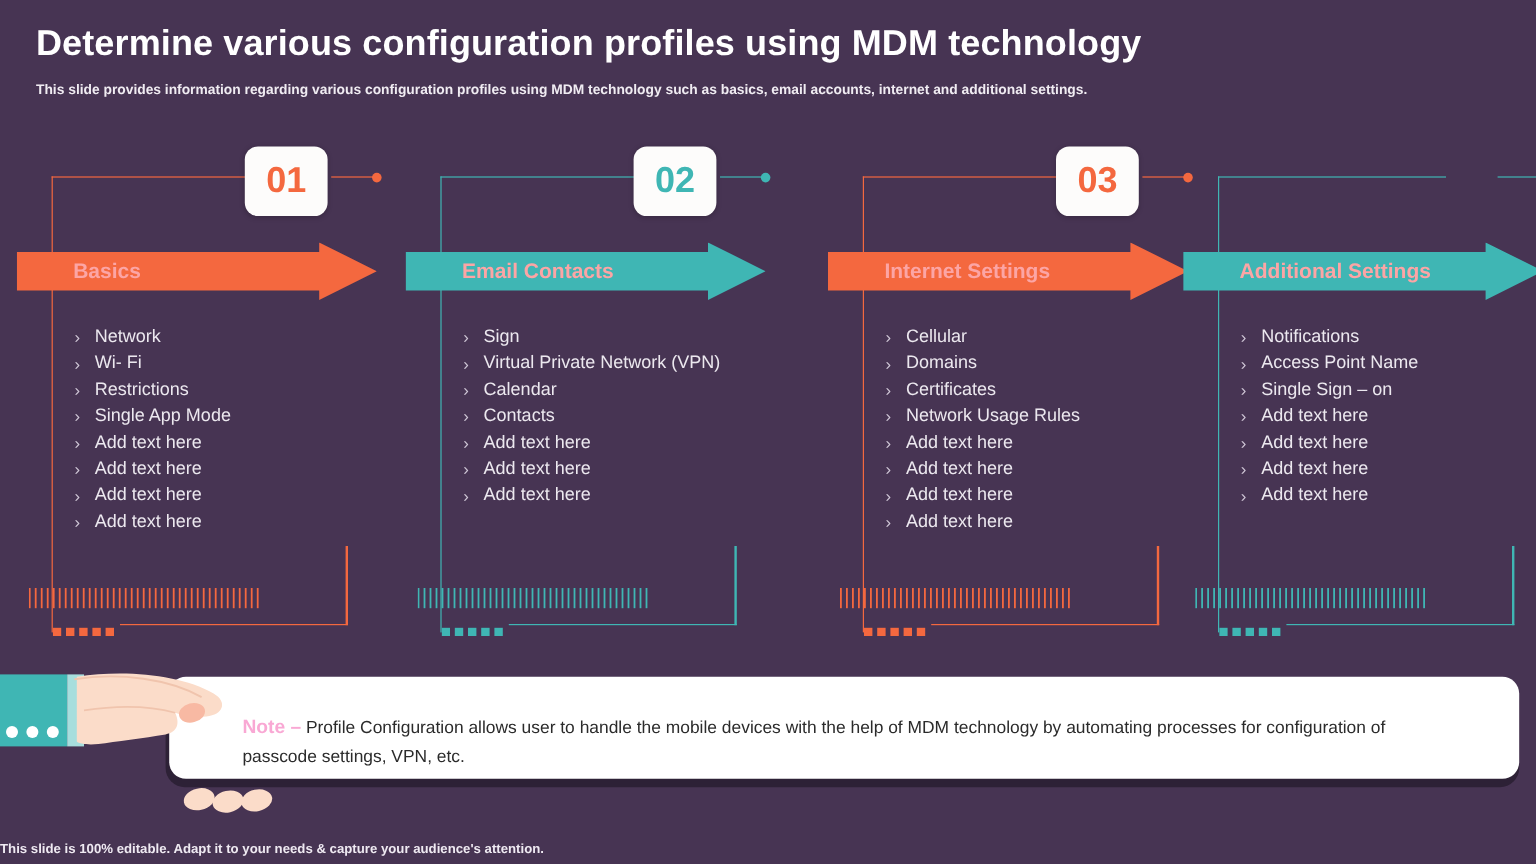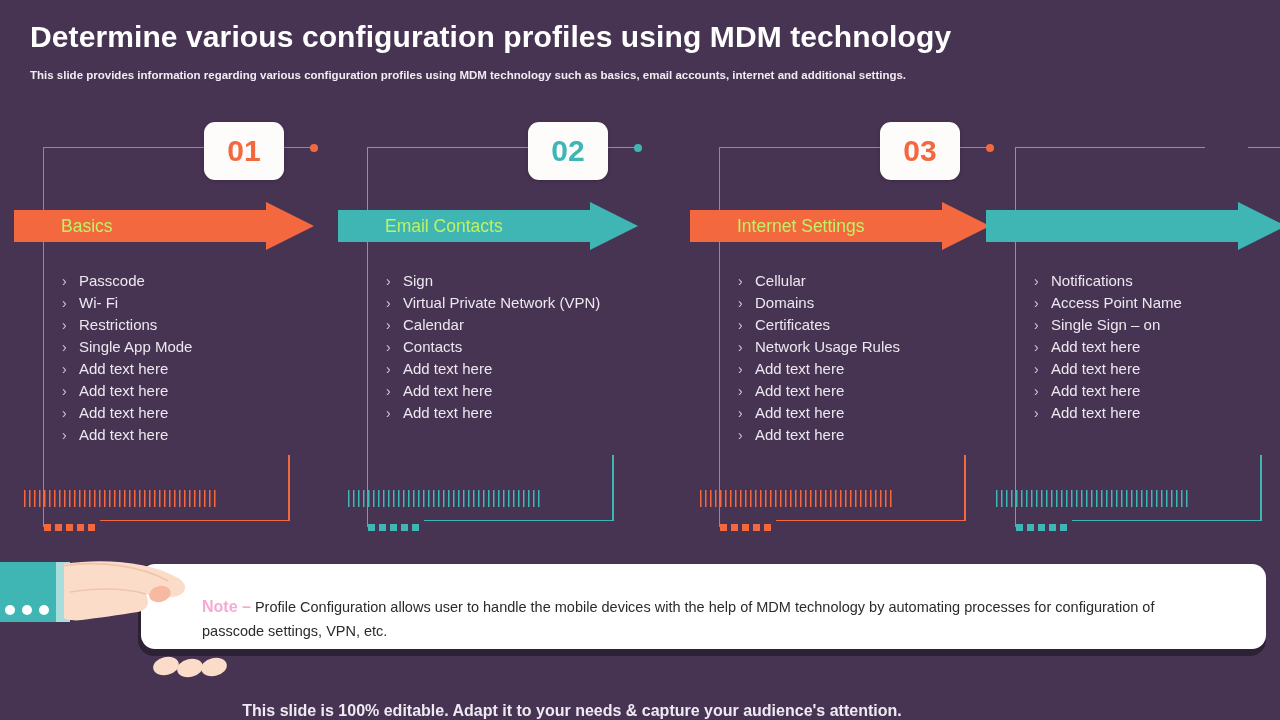--- a/index.html
+++ b/index.html
@@ -72,21 +72,21 @@
     position: absolute;
     left: 296px; top: 25.5px;
     width: 8px; height: 8px;
     border-radius: 50%;
   }
 
   
   .badge {
     position: absolute;
     left: 190px; top: 4px;
-    width: 80px; height: 58px;
+    width: 69px; height: 58px;
     background: #fdfcfb;
     border-radius: 11px;
     box-shadow: 0 1px 4px rgba(0,0,0,0.18);
     display: flex;
     align-items: center;
     justify-content: center;
   }
   .badge span {
     font-size: 30px;
     font-weight: bold;
@@ -100,22 +100,22 @@
     width: 300px; height: 48px;
   }
   .arrow svg { display: block; }
   .arrow-label {
     position: absolute;
     left: 47px; top: 84px;
     height: 48px;
     display: flex;
     align-items: center;
     font-size: 17.5px;
-    font-weight: normal;
-    color: #bef264;
+    font-weight: bold;
+    color: #fca5a5;
     white-space: nowrap;
   }
 
   
   .list {
     position: absolute;
     left: 48px; top: 152px;
     width: 255px;
   }
   .li {
@@ -198,22 +198,21 @@
     position: absolute;
     left: 0px; top: 548px;
     width: 240px; height: 140px;
   }
 
   
   .footer-note {
     position: absolute;
     left: 0px; top: 702px;
     width: 1144px;
-    text-align: center;
-    font-size: 16px;
+    font-size: 11px;
     font-weight: bold;
     color: #efeaf2;
   }
   .page-num {
     position: absolute;
     right: 14px; top: 697px;
     font-size: 15px;
     color: #cfc6d6;
     margin-top: 35px;
   }
@@ -236,21 +235,21 @@
     </div>
     <div class="arrow">
       <svg width="300" height="48" viewBox="0 0 300 48" xmlns="http://www.w3.org/2000/svg">
         <polygon class="arrow-poly" points="0,8 252,8 252,0 300,24 252,48 252,40 0,40" fill="#f4683f"></polygon>
       </svg>
     </div>
     <div class="arrow-label">Basics</div>
     <div class="list">
         <div class="li">
           <span class="chev">›</span>
-          <span class="txt">Passcode</span>
+          <span class="txt">Network</span>
         </div>
         <div class="li">
           <span class="chev">›</span>
           <span class="txt">Wi- Fi</span>
         </div>
         <div class="li">
           <span class="chev">›</span>
           <span class="txt">Restrictions</span>
         </div>
         <div class="li">
@@ -525,20 +524,21 @@
   <div class="col col-3">
     <div class="frame-h" style="background: rgb(63, 182, 180);"></div>
     <div class="frame-v" style="background: rgb(63, 182, 180);"></div>
     <div class="badge-line" style="background: rgb(63, 182, 180);"></div>
 
     <div class="arrow">
       <svg width="300" height="48" viewBox="0 0 300 48" xmlns="http://www.w3.org/2000/svg">
         <polygon class="arrow-poly" points="0,8 252,8 252,0 300,24 252,48 252,40 0,40" fill="#3fb6b4"></polygon>
       </svg>
     </div>
+    <div class="arrow-label">Additional Settings</div>
     <div class="list">
         <div class="li">
           <span class="chev">›</span>
           <span class="txt">Notifications</span>
         </div>
         <div class="li">
           <span class="chev">›</span>
           <span class="txt">Access Point Name</span>
         </div>
         <div class="li">

